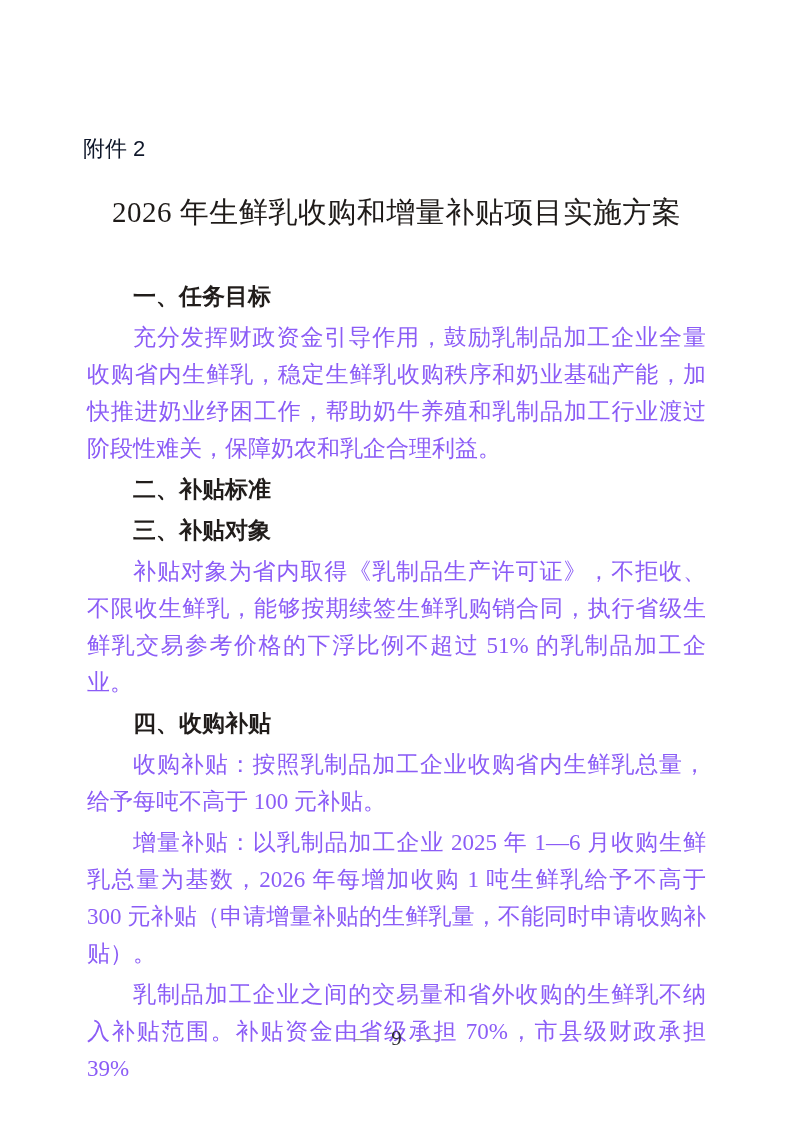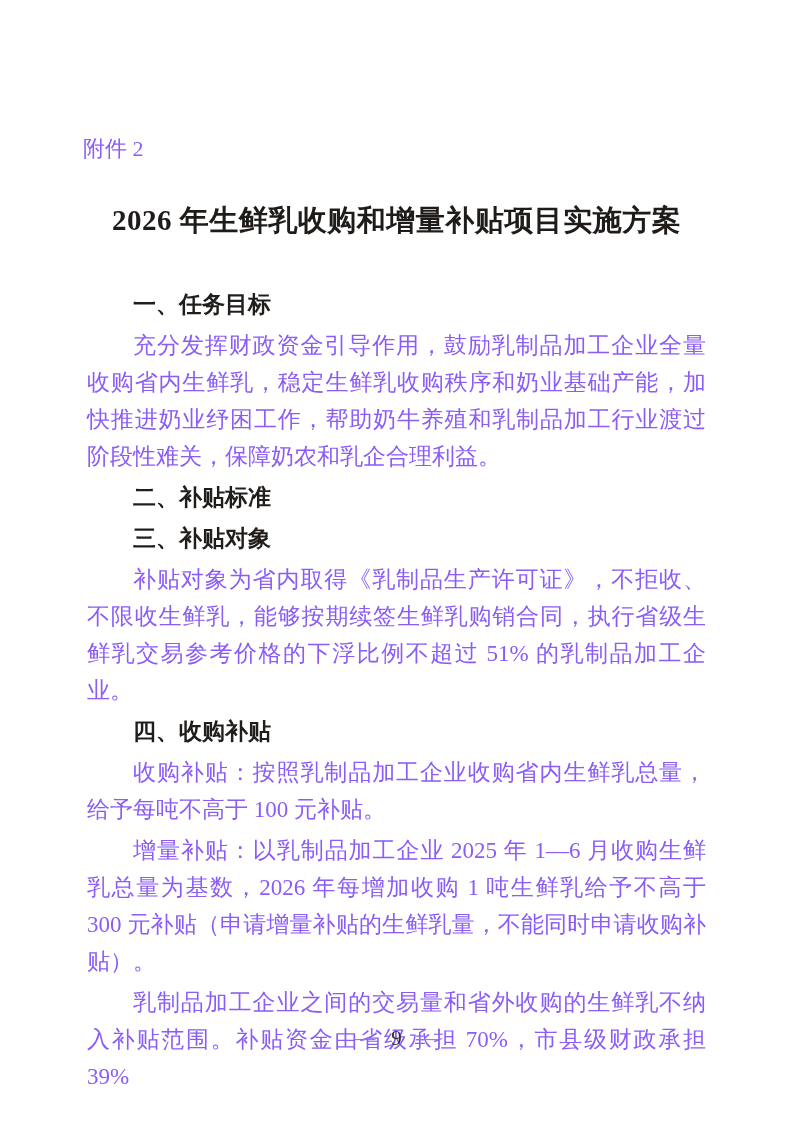--- a/index.html
+++ b/index.html
@@ -14,30 +14,30 @@
     margin: 0 auto;
     background: #ffffff;
     color: #262220;
     overflow: hidden;
     box-sizing: border-box;
     padding: 0 83px;
     font-family: "Liberation Serif", "DejaVu Serif", serif;
   }
   .attachment-label {
     margin-top: 134px;
-    font-family: Liberation Serif, serif;
+    font-family: Liberation Sans, sans-serif;
     font-size: 22px;
     line-height: 30px;
-    color: #8b5cf6;
+    color: #0f172a;
     text-align: left;
   }
   .doc-title {
-    margin-top: 36px;
+    margin-top: 28px;
     font-family: "Liberation Serif", "DejaVu Serif", serif;
-    font-weight: 700;
+    font-weight: 400;
     font-size: 29px;
     line-height: 40px;
     text-align: center;
     color: #1f1b19;
     letter-spacing: 0.5px;
     white-space: nowrap;
   }
   .doc-body {
     margin-top: 46px;
     text-align: justify;

